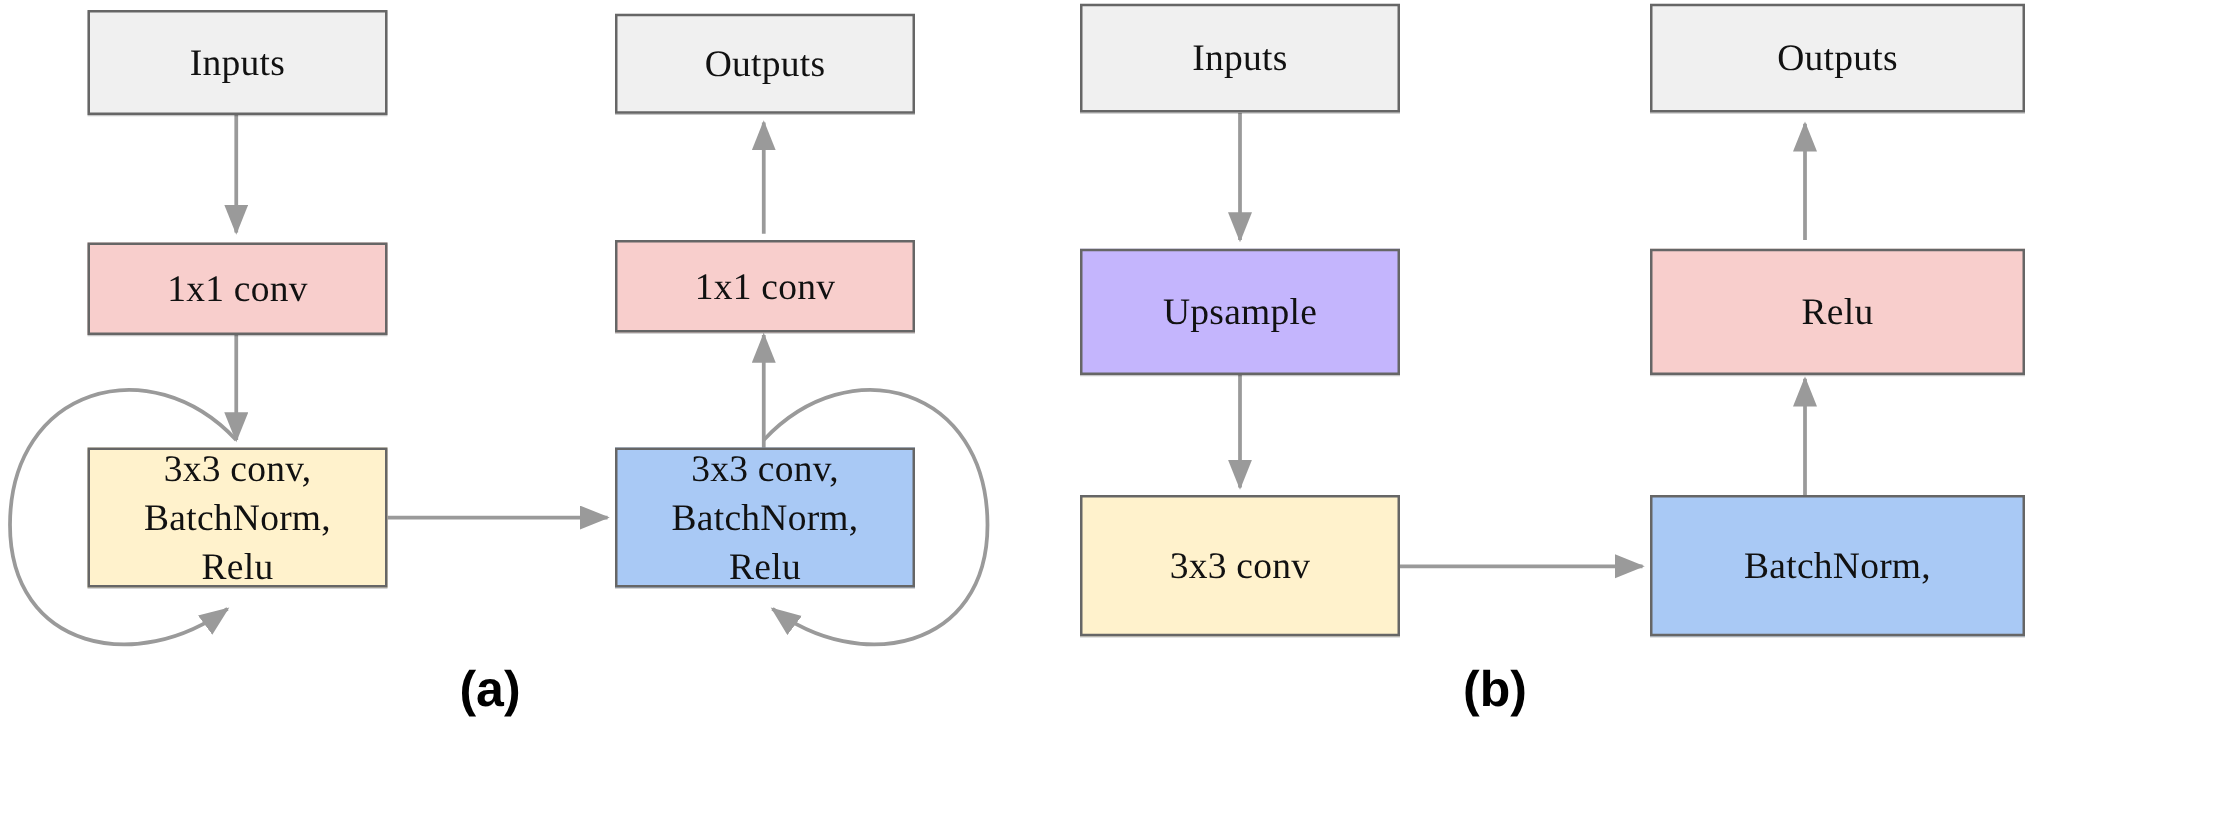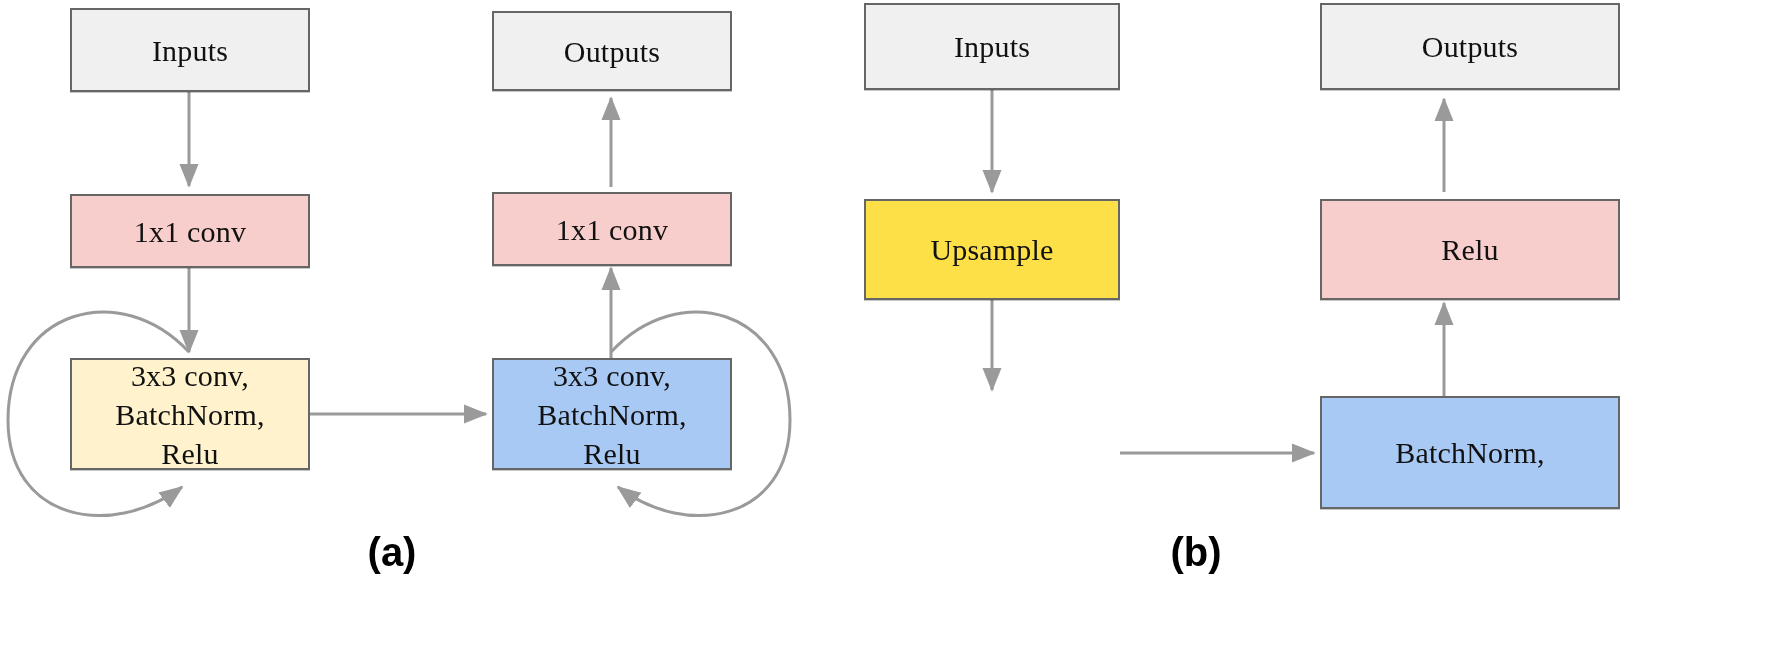--- a/index.html
+++ b/index.html
@@ -112,24 +112,27 @@
   <div class="node" style="left:492px; top:11px; width:240px; height:80px; background:#f0f0f0;">
     <span class="node-text">Outputs</span>
   </div>
 
   <div class="panel-label" style="left:392px; top:530px;">(a)</div>
 
   <div class="node" style="left:864px; top:3px; width:256px; height:87px; background:#f0f0f0;">
     <span class="node-text">Inputs</span>
   </div>
 
-  <div class="node" style="left:864px; top:199px; width:256px; height:101px; background:#fde047;text-align:right;">
+  <div class="node" style="left:864px; top:199px; width:256px; height:101px; background:#c4b5fd;text-align:right;">
     <span class="node-text">Upsample</span>
   </div>
 
+  <div class="node" style="left:864px; top:396px; width:256px; height:113px; background:#fff2cc;">
+    <span class="node-text">3x3 conv</span>
+  </div>
 
   <div class="node" style="left:1320px; top:396px; width:300px; height:113px; background:#a9c9f5;">
     <span class="node-text">BatchNorm,</span>
   </div>
 
   <div class="node" style="left:1320px; top:199px; width:300px; height:101px; background:#f8cecc;">
     <span class="node-text">Relu</span>
   </div>
 
   <div class="node" style="left:1320px; top:3px; width:300px; height:87px; background:#f0f0f0;">

